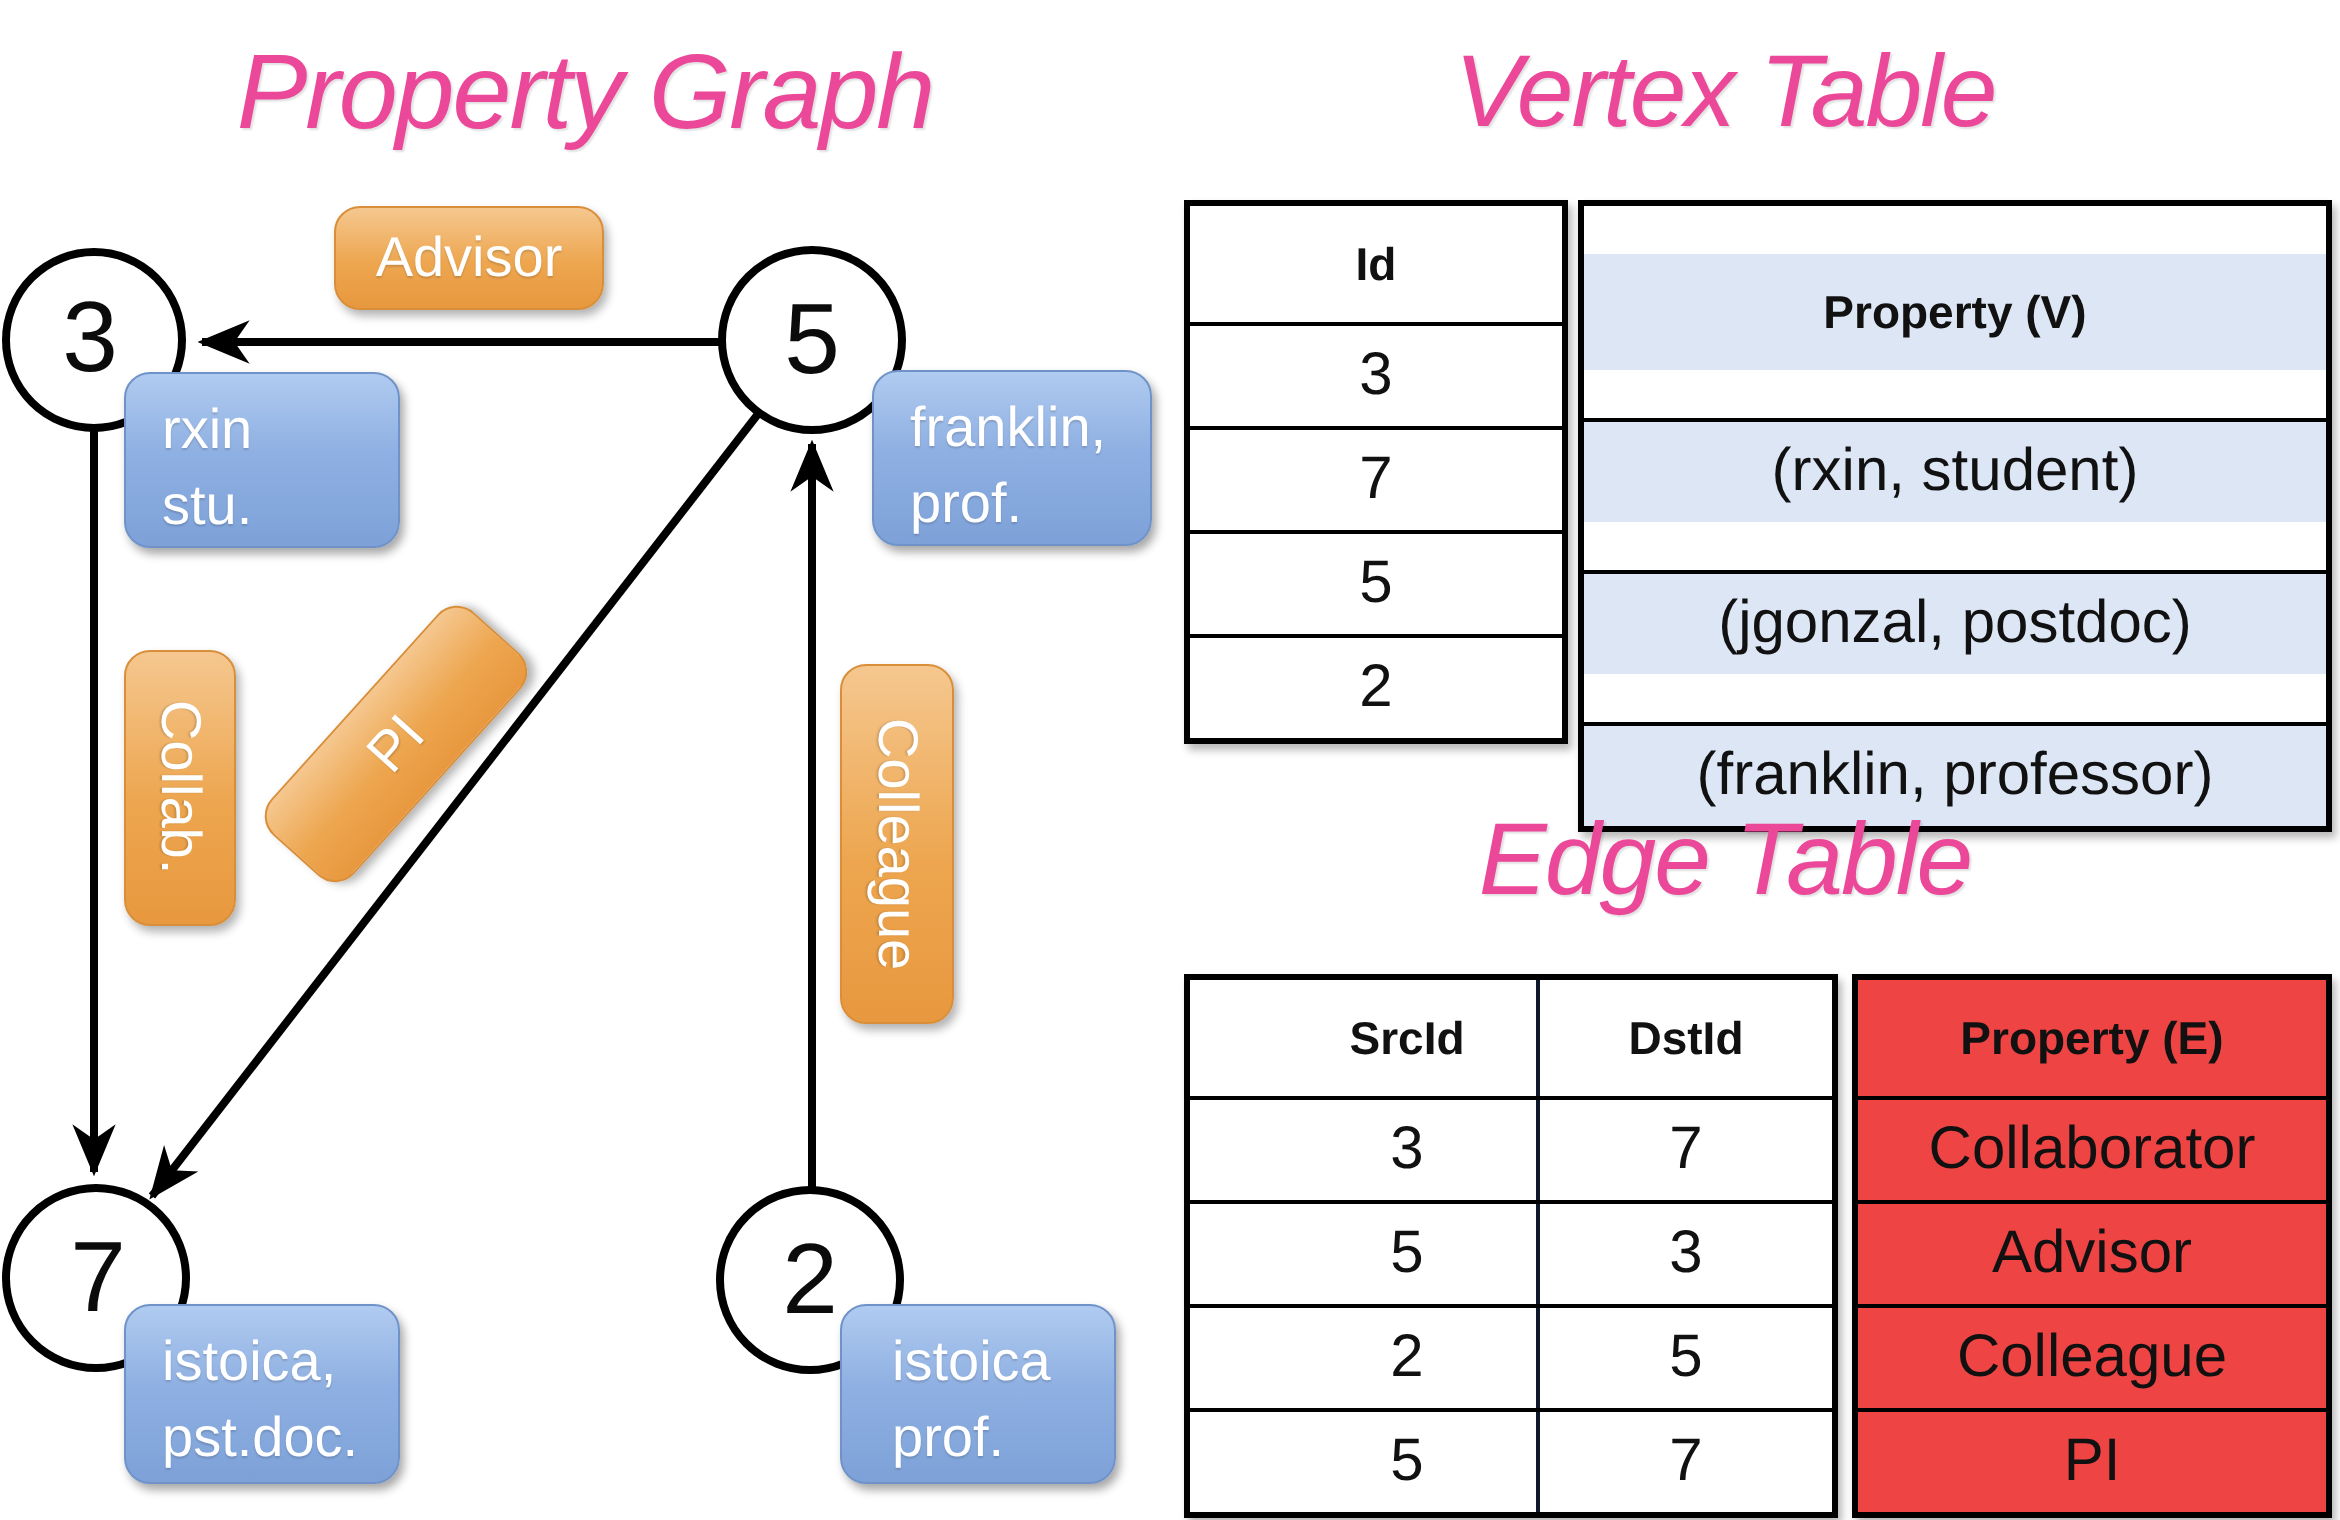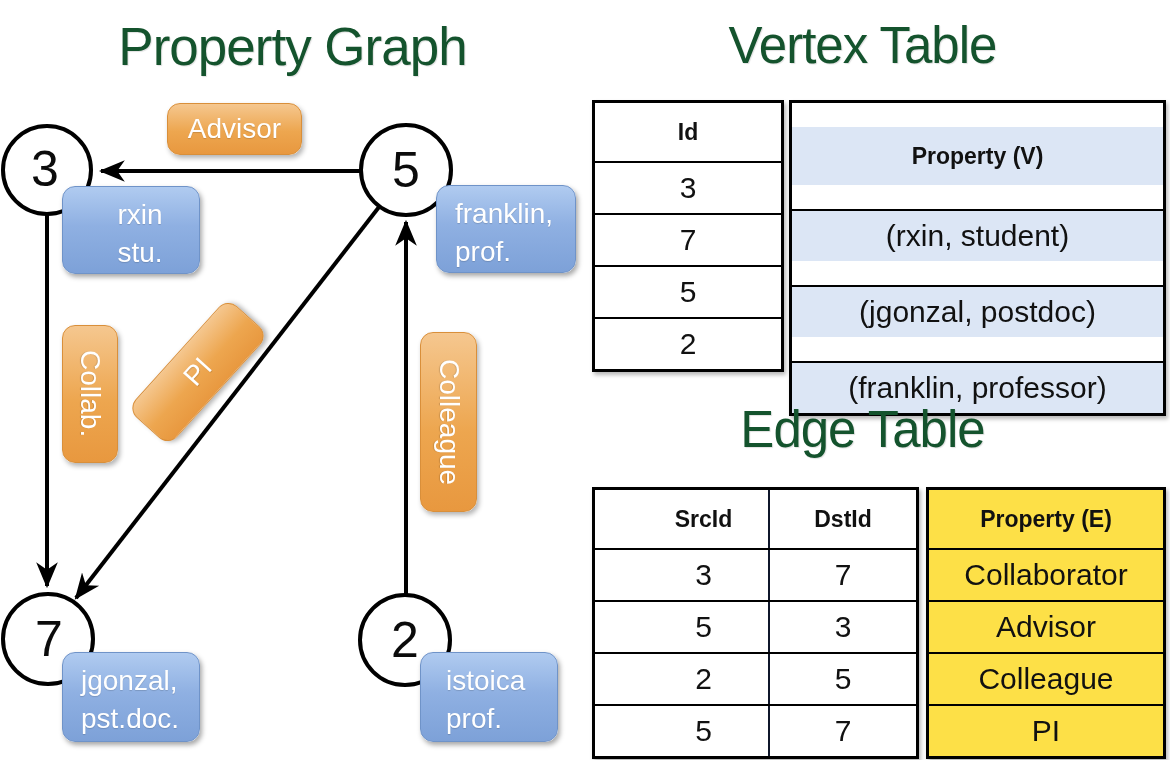--- a/index.html
+++ b/index.html
@@ -8,23 +8,24 @@
     background: #ffffff; overflow: hidden;
     font-family: "Liberation Sans", sans-serif;
     color: #111;
   }
   .abs { position: absolute; }
 
   
   .big-title {
     position: absolute;
     font-size: 51px; font-weight: 300; letter-spacing: -1px;
-    color: #14532d; text-align: center;
+    color: #ec4899; text-align: center;
     text-shadow: 1px 1px 1px rgba(0,0,0,0.12);
     white-space: nowrap;
+    font-style: italic;
   }
 
   
   #graph-panel { left: 0; top: 0; width: 585px; height: 760px; }
   #graph-svg { position: absolute; left: 0; top: 0; }
 
   .node-num {
     position: absolute; transform: translate(-50%, -54%);
     font-size: 50px; font-weight: 300; color: #0b0b0b;
   }
@@ -65,21 +66,21 @@
   .trow.hdr { font-weight: bold; height: 58px; font-size: 23px; }
   .trow:first-child { border-top: none; }
   .split { justify-content: flex-start; padding: 0; }
   .split .c1, .split .c2 {
     height: 100%; display: flex; align-items: center; justify-content: center;
     box-sizing: border-box;
   }
   .split .c1 { width: 173px; padding-left: 44px; }
   .split .c2 { flex: 1; border-left: 2px solid #0f172a; }
   .bg-blue .trow { background: #dce6f5; margin-top: 24px; }
-  .bg-tan  .trow { background: #fde047; }
+  .bg-tan  .trow { background: #ef4444; }
 </style>
 </head>
 <body>
 
 <div class="abs" id="graph-panel">
 
   <div class="big-title" style="left:0; top:16px; width:585px; font-size:53px;">Property Graph</div>
 
   <svg id="graph-svg" width="585" height="760" viewBox="0 0 585 760">
     <defs>
@@ -97,30 +98,30 @@
     <circle cx="406" cy="170" r="45" fill="#fff" stroke="#000" stroke-width="4"></circle>
     <circle cx="48" cy="639" r="45" fill="#fff" stroke="#000" stroke-width="4"></circle>
     <circle cx="405" cy="640" r="45" fill="#fff" stroke="#000" stroke-width="4"></circle>
   </svg>
 
   <div class="node-num" style="left:45px;  top:171px;">3</div>
   <div class="node-num" style="left:406px; top:172px;">5</div>
   <div class="node-num" style="left:49px;  top:641px;">7</div>
   <div class="node-num" style="left:405px; top:642px;">2</div>
 
-  <div class="vcard" style="left:62px; top:186px; width:138px; height:88px;text-align:center;">
+  <div class="vcard" style="left:62px; top:186px; width:138px; height:88px;">
     <span>rxin</span>
     <span>stu.</span>
   </div>
   <div class="vcard" style="left:436px; top:185px; width:140px; height:88px;">
     <span>franklin,</span>
     <span>prof.</span>
   </div>
   <div class="vcard" style="left:62px; top:652px; width:138px; height:90px;">
-    <span>jgonzal,</span>
+    <span>istoica,</span>
     <span>pst.doc.</span>
   </div>
   <div class="vcard" style="left:420px; top:652px; width:138px; height:90px;padding-left:25px;">
     <span>istoica</span>
     <span>prof.</span>
   </div>
 
   <div class="ecard" style="left:167px; top:103px; width:135px; height:52px;">
     <span>Advisor</span>
   </div>

